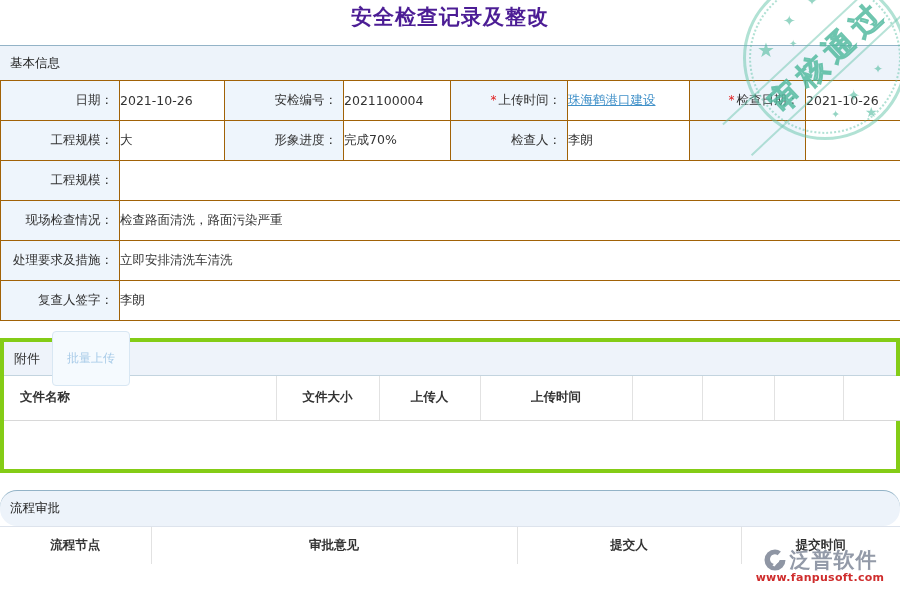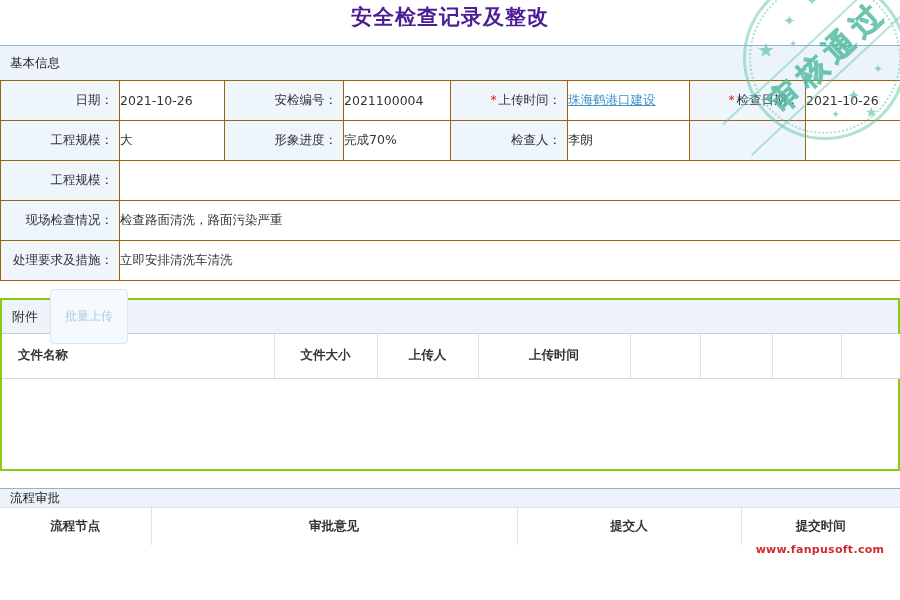--- a/index.html
+++ b/index.html
@@ -57,22 +57,22 @@
     background:#ffffff;
     text-align:left;
     padding-left:0;
     color:#333;
   }
   .req { color:#e02020; margin-right:2px; font-size:12px; }
   a.cell-link { color:#4191c9; text-decoration:underline; cursor:pointer; }
   
   .attach-box {
     margin-top:17px;
-    border:2px solid #84cc16;
-    height:173px;
+    border:4px solid #84cc16;
+    height:135px;
     background:#fff;
   }
   .attach-bar {
     height:34px;
     background:#eef3fa;
     display:flex;
     align-items:center;
     gap:12px;
     padding-left:10px;
     font-size:13px;
@@ -101,21 +101,21 @@
     border-left:1px solid #e2e2e2;
     border-bottom:1px solid #d8d8d8;
     background:#fff;
     text-align:center;
     overflow:hidden;
     white-space:nowrap;
   }
   table.plain th:first-child { border-left:none; text-align:left; padding-left:16px; }
   
   .approval-section { margin-top:17px; }
-  .approval-bar { height:19px; }
+  .approval-bar { height:36px;border-radius:17px; }
   table.approve th {
     height:37px;
     border-bottom:none;
     border-top:1px solid #dde3ec;
     text-align:center;
   }
   table.approve th:first-child { text-align:center; padding-left:0; }
   
   .stamp {
     position:absolute;
@@ -235,20 +235,24 @@
       <th><span>工程规模：</span></th>
       <td colspan="7"></td>
     </tr>
     <tr>
       <th><span>现场检查情况：</span></th>
       <td colspan="7">检查路面清洗，路面污染严重</td>
     </tr>
     <tr>
       <th><span>处理要求及措施：</span></th>
       <td colspan="7">立即安排清洗车清洗</td>
+    </tr>
+    <tr>
+      <th><span>复查人签字：</span></th>
+      <td colspan="7">李朗</td>
     </tr>
   </tbody>
     </table>
 </div>
 
 <div class="attach-box">
   <div class="attach-bar">
     <span>附件</span>
     <button class="upload-btn">批量上传</button>
   </div>
@@ -309,14 +313,23 @@
   <span class="star s3">✦</span>
   <span class="star s4">✦</span>
   <span class="star s5">✦</span>
   <span class="star s6">✦</span>
   <span class="star s7">✦</span>
   <span class="star s8">★</span>
   <div class="band">审核通过</div>
 </div>
 
 <div class="logo">
+  <div class="logo-row">
+    <span style="display:inline-flex;">
+      <svg width="24" height="24" viewBox="0 0 24 24">
+        <path d="M12 1.5 A10.5 10.5 0 1 0 22.5 12 L16.5 12 A4.8 4.8 0 1 1 14.6 7.3 L17.9 3.4 A10.4 10.4 0 0 0 12 1.5 Z" fill="#8f96a4"></path>
+        <path d="M19.5 4.8 L9.5 17.5 L11.5 18.4 L21 6.6 Z" fill="#ffffff"></path>
+      </svg>
+    </span>
+    <span class="logo-brand">泛普软件</span>
+  </div>
   <div class="logo-url">www.fanpusoft.com</div>
 </div>
 
 </body></html>

